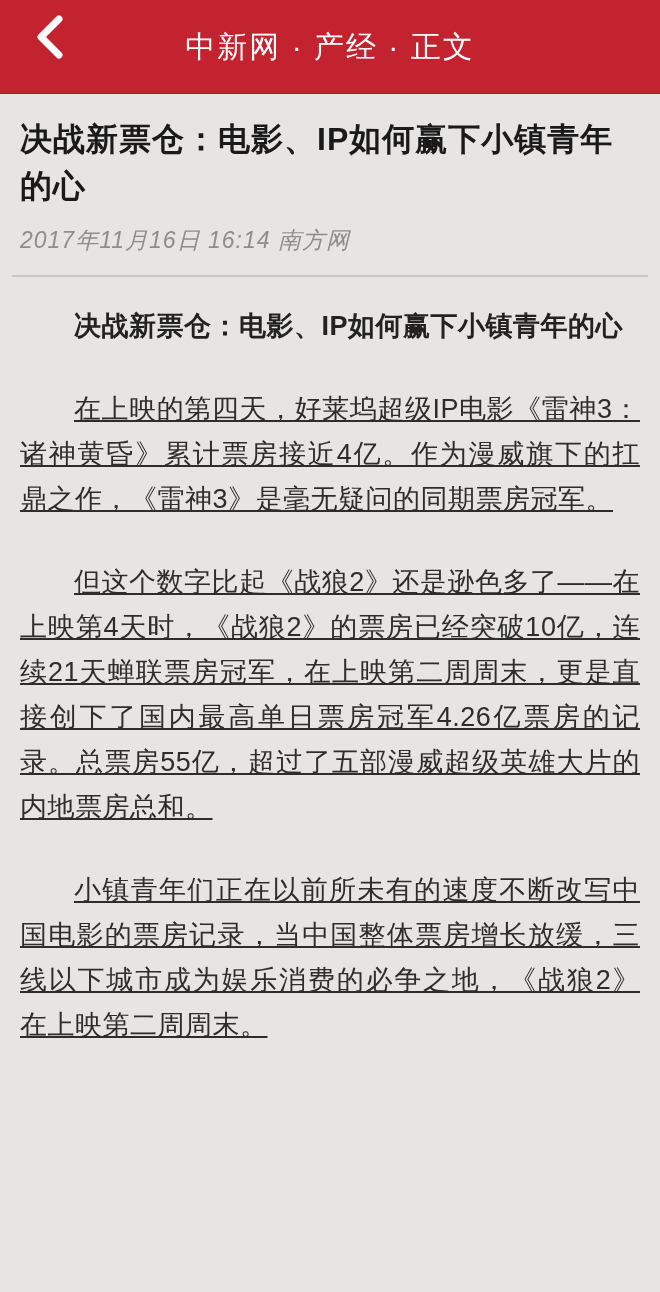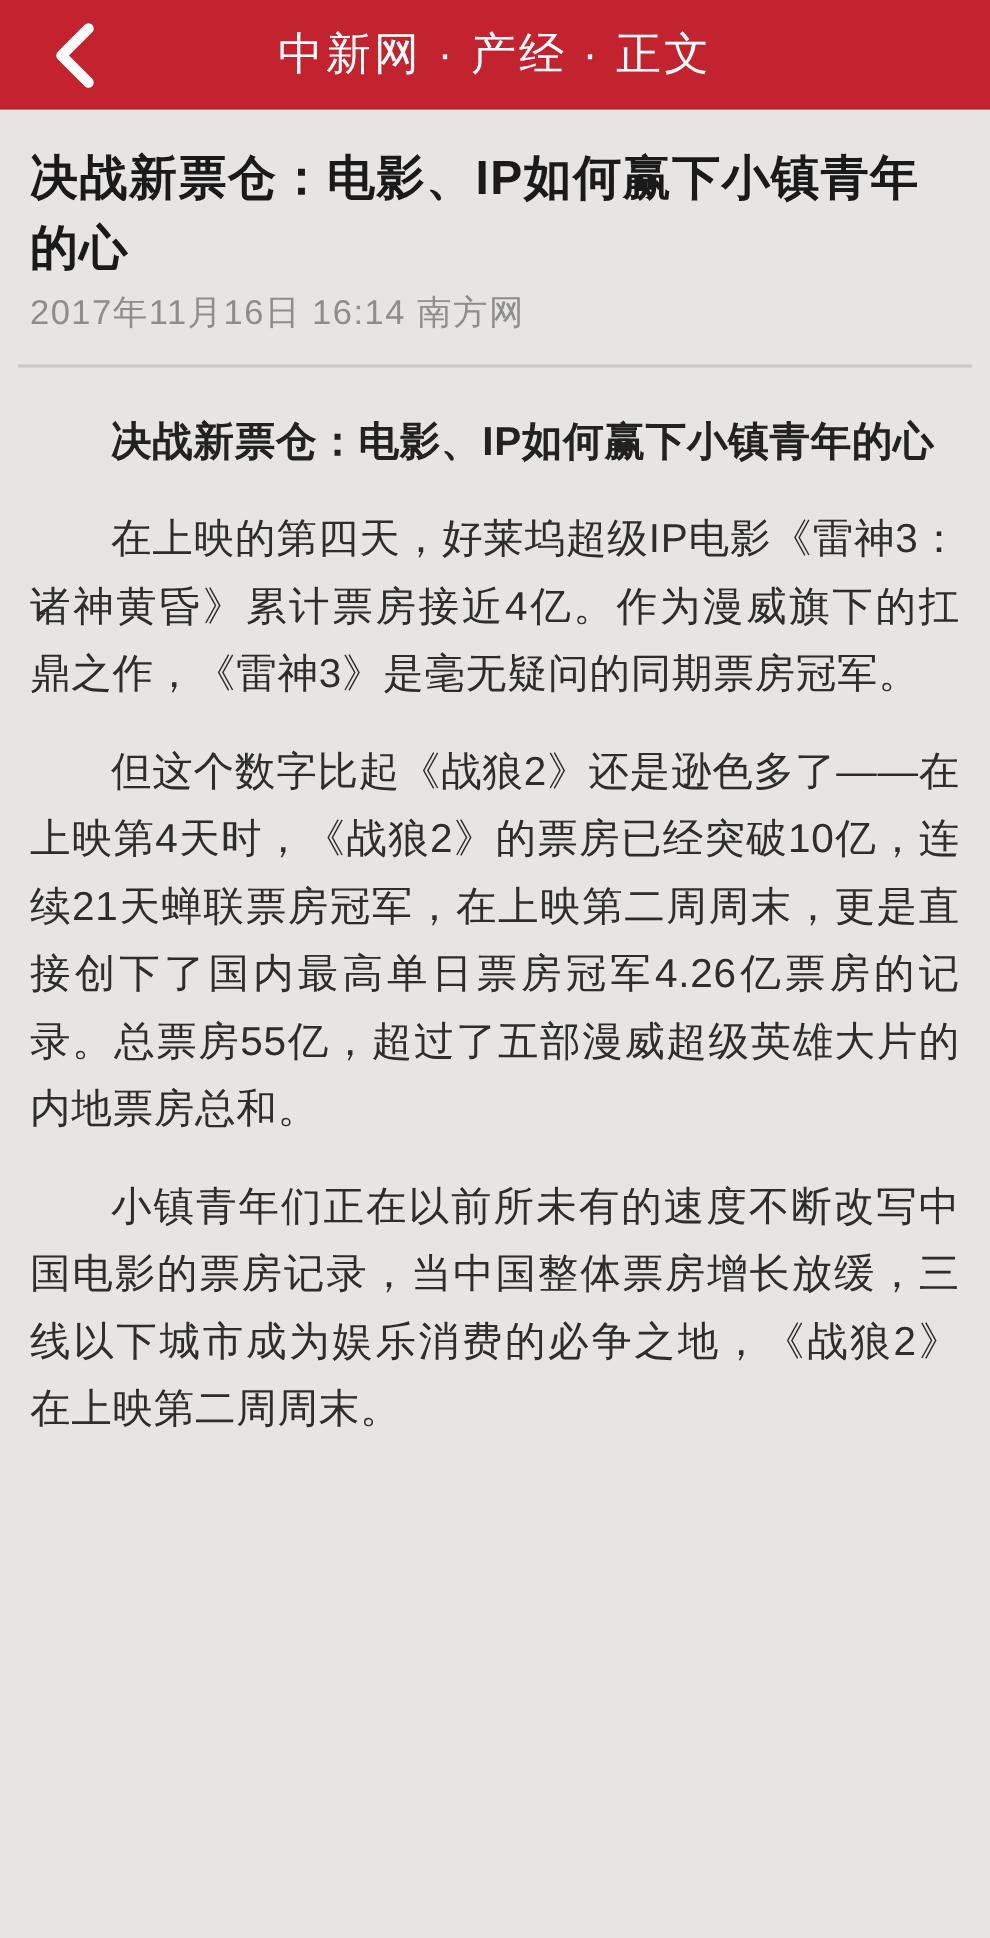--- a/index.html
+++ b/index.html
@@ -8,52 +8,52 @@
     --divider-color:#c9c8c6;
   }
   *{box-sizing:border-box;}
   html,body{margin:0;padding:0;}
   body{
     width:660px;height:1292px;overflow:hidden;
     background:var(--page-bg);
     font-family:"Liberation Sans","DejaVu Sans",sans-serif;
   }
   .appbar{
-    position:relative;height:73px;background:var(--header-bg);
+    position:relative;height:94px;background:var(--header-bg);
     display:flex;align-items:center;justify-content:center;
     border-bottom:1px solid rgba(0,0,0,0.15);
   }
   .back-btn{
     position:absolute;left:14px;top:0;height:73px;width:70px;
     background:transparent;border:none;padding:0;margin:0;cursor:pointer;
     display:flex;align-items:center;justify-content:center;
   }
   .crumb{
     color:var(--header-fg);font-size:30px;letter-spacing:2px;
     line-height:73px;white-space:nowrap;
   }
   .content{padding:0 20px;}
   .title{
     margin:22px 0 0;color:var(--title-color);
     font-size:32px;line-height:47px;font-weight:700;letter-spacing:1px;
   }
   .meta{
-    margin-top:5px;color:var(--meta-color);
-    font-size:23px;line-height:28px;letter-spacing:1px;
+    margin-top:16px;color:var(--meta-color);
+    font-size:23px;line-height:28px;letter-spacing:1px;font-style:italic;
   }
   .divider{
     border:none;border-top:2px solid var(--divider-color);
     margin:21px -8px 0;
   }
   .lead,.para{
     color:var(--body-color);font-size:27px;line-height:45px;
     text-indent:2em;text-align:justify;letter-spacing:0.5px;
   }
   .lead{margin:27px 0 0;font-weight:700;color:#222220;}
-  .para{margin:20px 0 0;}
+  .para{margin:38px 0 0;text-decoration:underline;}
 </style>
 </head>
 <body>
 
 <div class="page">
   <header class="appbar">
     <button class="back-btn" aria-label="back">
       <svg width="32" height="46" viewBox="0 0 32 46">
         <polyline points="26,5 8,23 26,41" fill="none" stroke="#ffffff" stroke-width="7" stroke-linecap="round" stroke-linejoin="round"></polyline>
       </svg>

